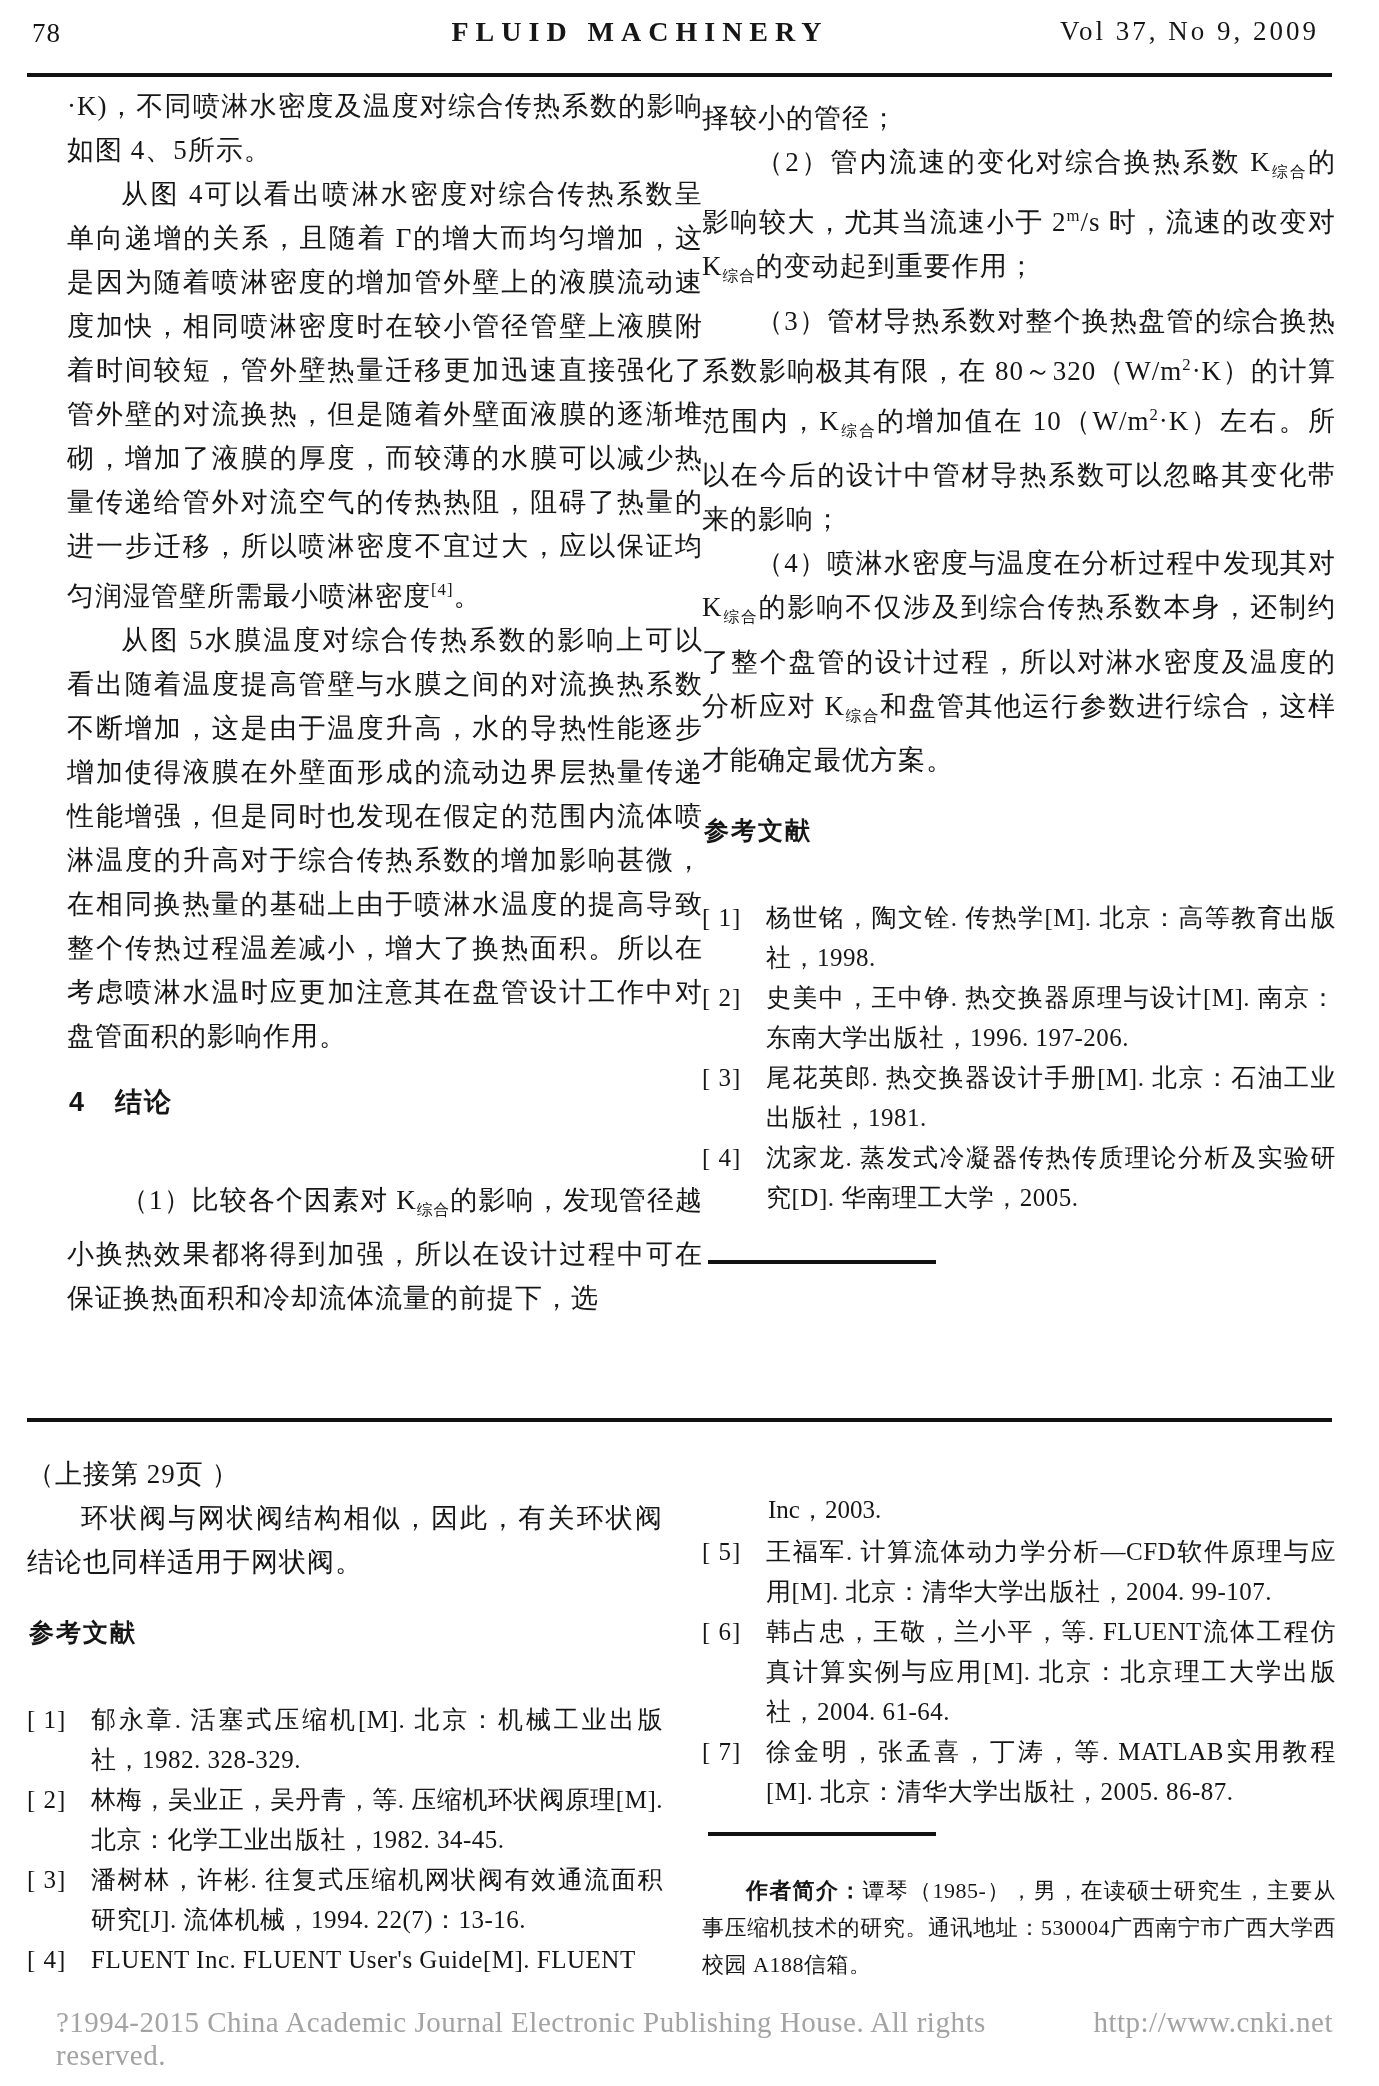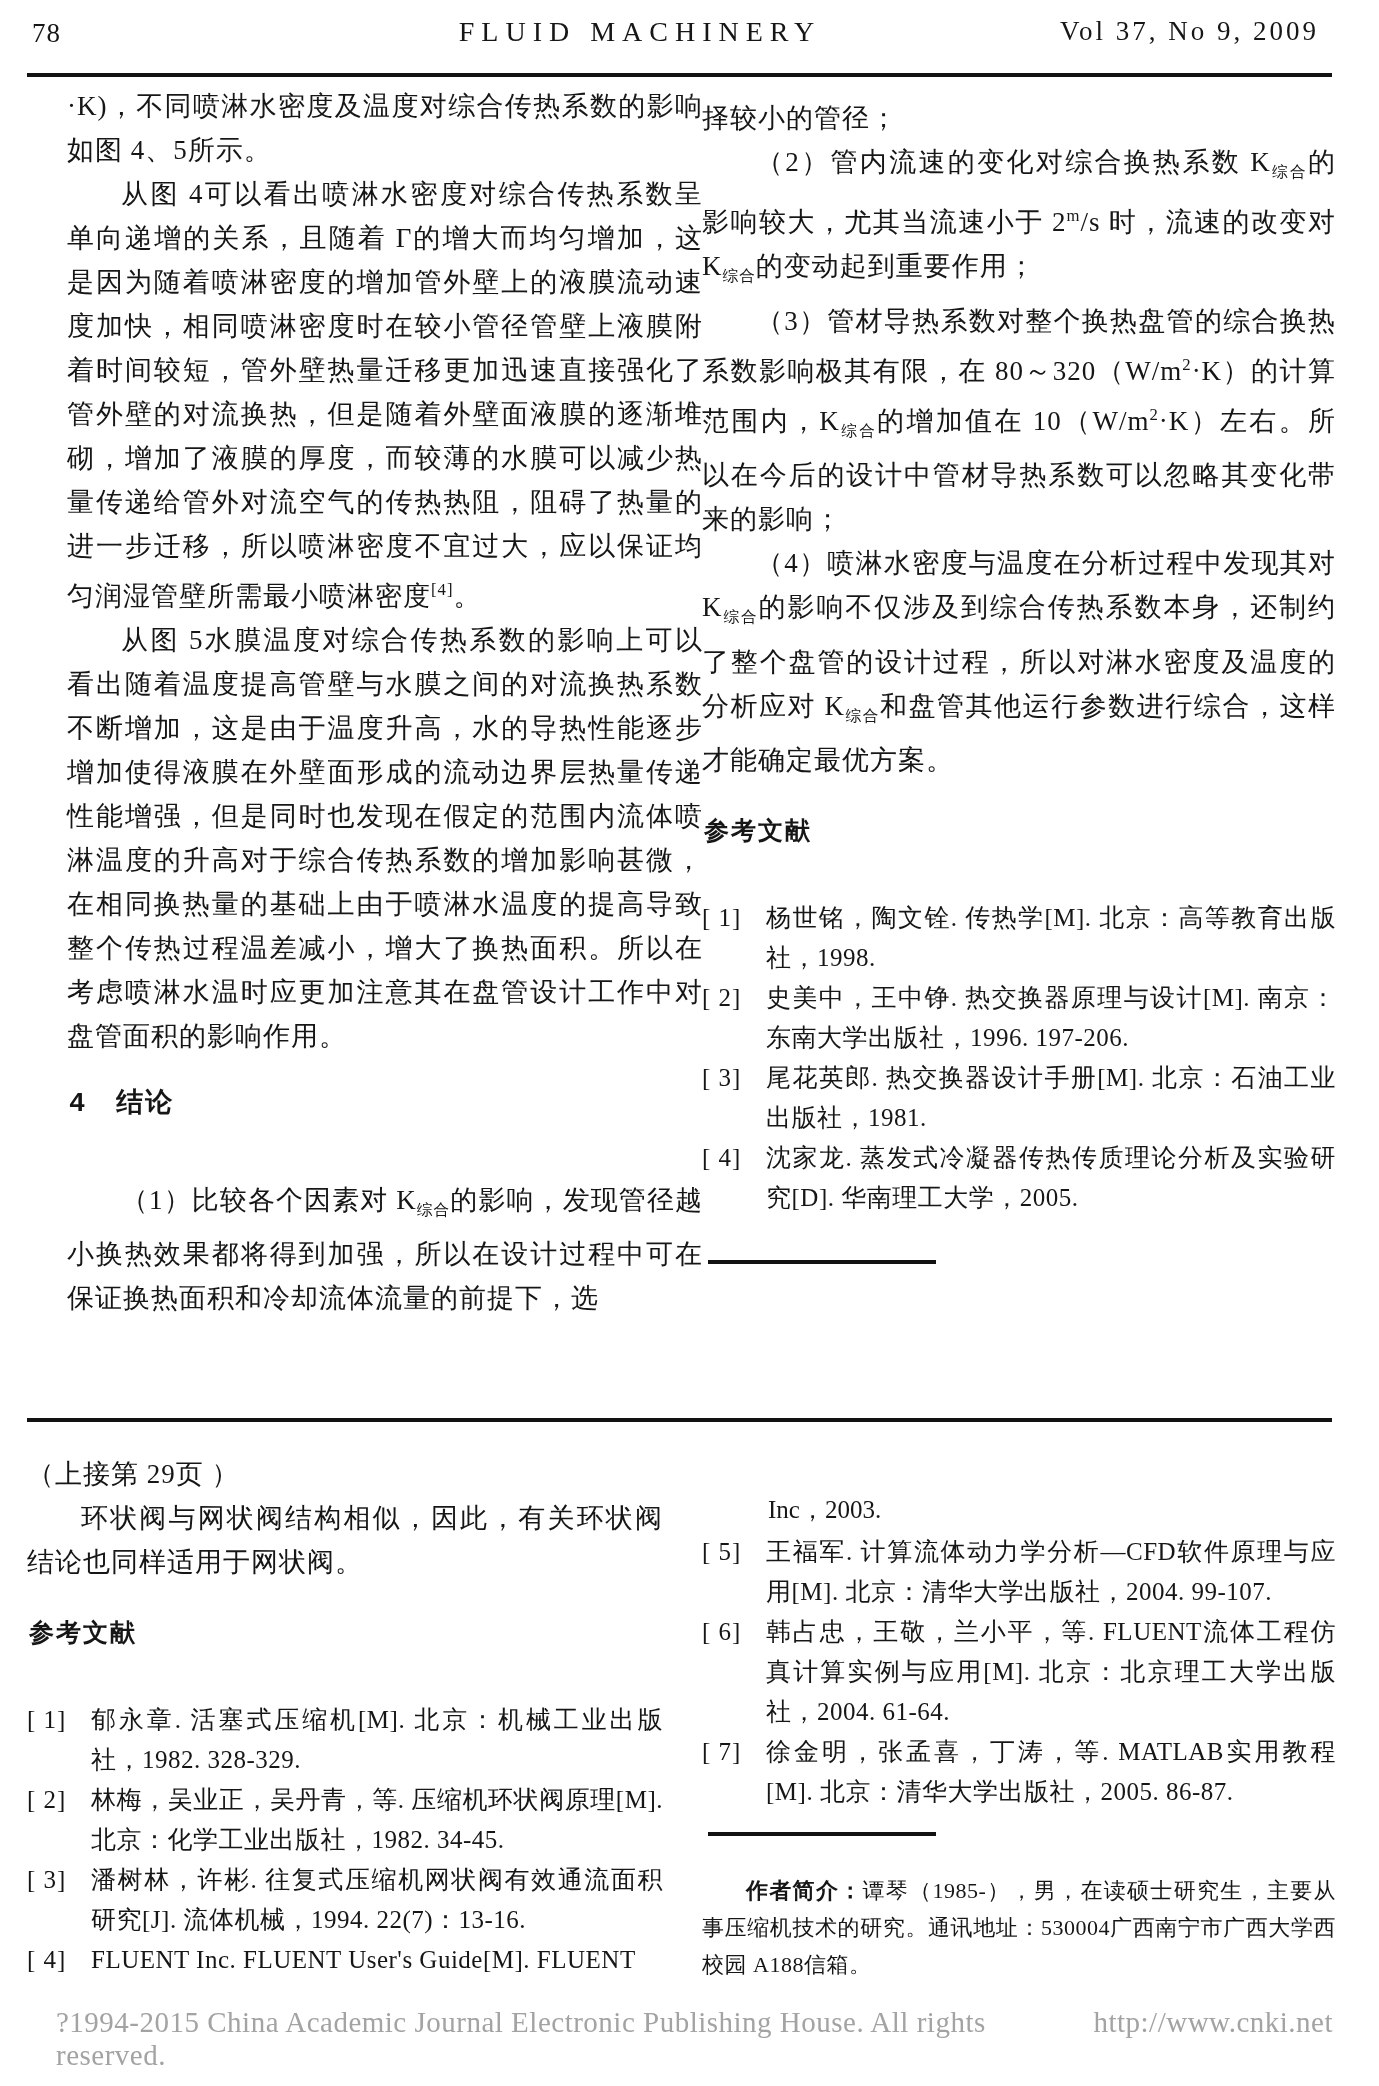--- a/index.html
+++ b/index.html
@@ -4,38 +4,38 @@
 <style>
   html,body{margin:0;padding:0;background:#d9d9d9;}
   .page{
     position:relative;width:1379px;height:2086px;margin:0 auto;
     background:#ffffff;overflow:hidden;color:#161616;
     font-family:"Liberation Serif","DejaVu Serif",serif;
   }
   
   .header-pagenum{position:absolute;left:32px;top:18px;font-size:27px;letter-spacing:1px;}
   .header-title{position:absolute;left:450px;top:16px;width:380px;text-align:center;
-    font-size:28px;letter-spacing:7px;}
+    font-size:28px;letter-spacing:7px;font-weight:bold;}
   .header-issue{position:absolute;right:60px;top:16px;font-size:27px;letter-spacing:3px;}
   .rule{position:absolute;left:27px;width:1305px;height:4px;background:#121212;}
   #rule-top{top:73px;}
   #rule-mid{top:1418px;}
   
   .col{position:absolute;}
   #topleft{left:27px;top:84px;width:636px;margin-left:40px;}
   #topright{left:702px;top:96px;width:634px;}
   #botleft{left:27px;top:1452px;width:636px;}
   #botright{left:702px;top:1490px;width:634px;}
   
   p.body{margin:0;font-size:27px;line-height:44px;text-align:justify;letter-spacing:1px;}
   p.body.indent{text-indent:2em;}
   sub{font-size:0.58em;}
   sup{font-size:0.62em;}
   
-  .sec-heading{margin:26px 0 58px 2px;font-family:Liberation Mono, monospace;
+  .sec-heading{margin:26px 0 58px 2px;font-family:Liberation Sans, sans-serif;
     font-size:27px;font-weight:bold;letter-spacing:2px;}
   .ref-heading{margin:32px 0 0 2px;font-family:"DejaVu Sans","Liberation Sans",sans-serif;
     font-size:25px;font-weight:bold;letter-spacing:2px;line-height:34px;}
   
   .refs{margin-top:50px;}
   .ref{display:flex;font-size:25px;line-height:40px;}
   .ref-label{flex:0 0 64px;letter-spacing:1px;}
   .ref-text{flex:1;text-align:justify;letter-spacing:0.5px;}
   .ref-cont{margin:0 0 2px 66px;font-size:25px;line-height:40px;}
   

